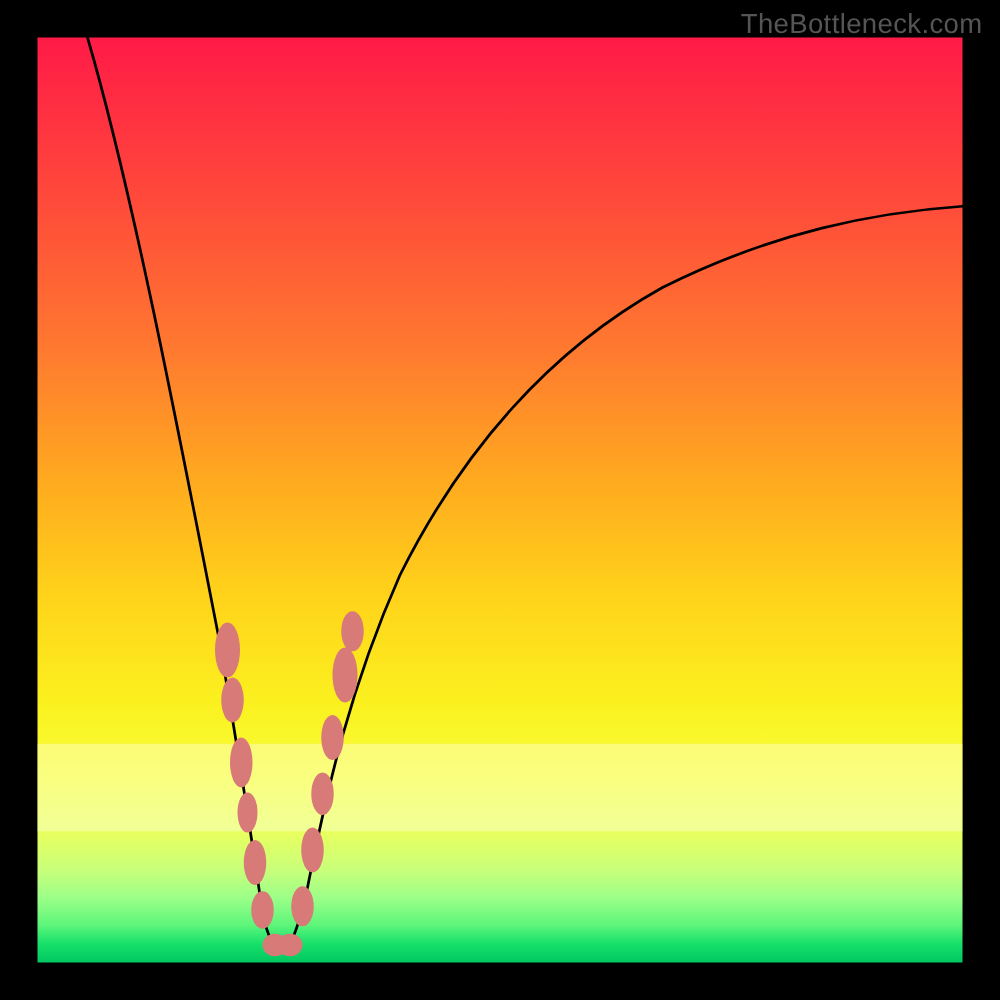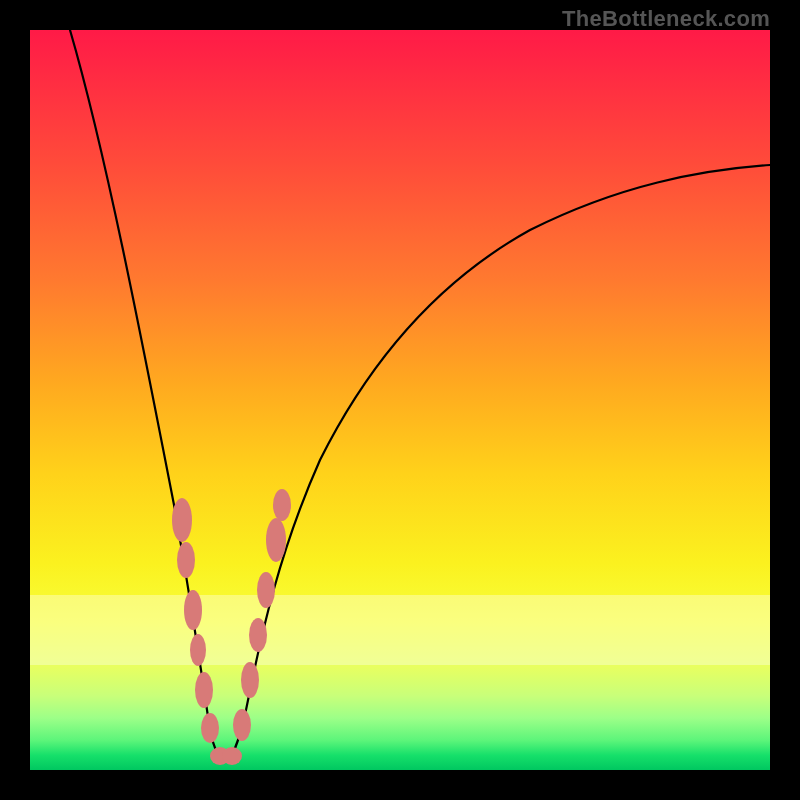--- a/index.html
+++ b/index.html
@@ -47,26 +47,25 @@
     left: 0;
     right: 0;
     top: 565px;      
     height: 70px;    
     background: rgba(255, 255, 255, 0.35);
     pointer-events: none;
   }
   .watermark {
     position: absolute;
     top: 6px;
-    right: 30px;
+    right: 14px;
     color: #555;
     font-size: 22px;
     letter-spacing: 0.3px;
     user-select: none;
-    font-weight: bold;
   }
   svg.curve {
     position: absolute;
     inset: 0;
     width: 740px;
     height: 740px;
     overflow: visible;
     pointer-events: none;
   }
   .stroke-main {

